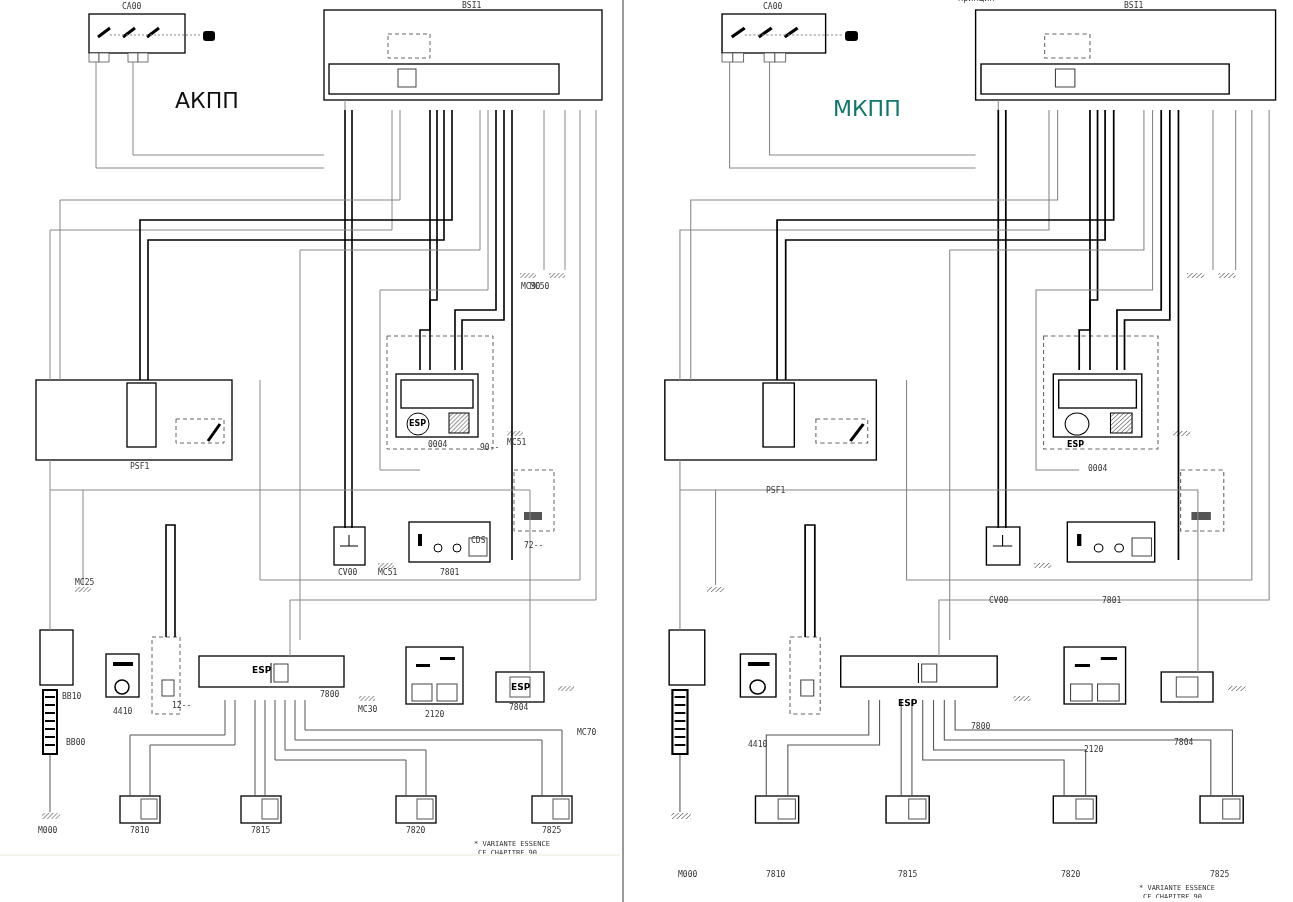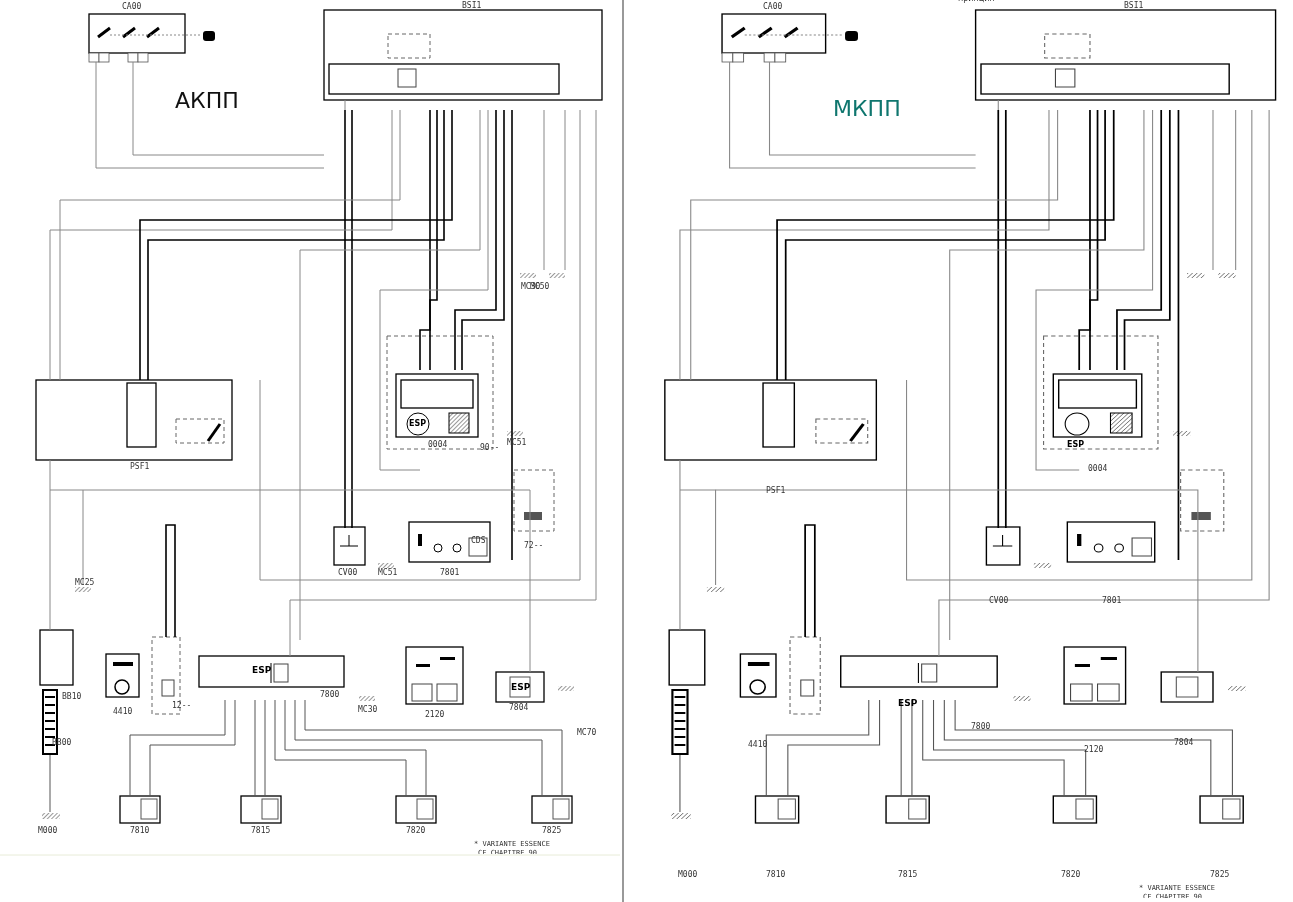--- a/index.html
+++ b/index.html
@@ -205,21 +205,21 @@
   <div style="position:absolute;left:338px;top:568px;font:8px 'DejaVu Sans Mono',monospace;color:#333;">CV00</div>
   <div style="position:absolute;left:378px;top:568px;font:8px 'DejaVu Sans Mono',monospace;color:#333;">MC51</div>
   <div style="position:absolute;left:507px;top:438px;font:8px 'DejaVu Sans Mono',monospace;color:#333;">MC51</div>
   <div style="position:absolute;left:440px;top:568px;font:8px 'DejaVu Sans Mono',monospace;color:#333;">7801</div>
   <div style="position:absolute;left:471px;top:536px;font:8px 'DejaVu Sans Mono',monospace;color:#333;">CDS</div>
   <div style="position:absolute;left:524px;top:541px;font:8px 'DejaVu Sans Mono',monospace;color:#333;">72--</div>
   <div style="position:absolute;left:521px;top:282px;font:8px 'DejaVu Sans Mono',monospace;color:#333;">MC30</div>
   <div style="position:absolute;left:530px;top:282px;font:8px 'DejaVu Sans Mono',monospace;color:#333;">MC50</div>
   <div style="position:absolute;left:75px;top:578px;font:8px 'DejaVu Sans Mono',monospace;color:#333;">MC25</div>
   <div style="position:absolute;left:62px;top:692px;font:8px 'DejaVu Sans Mono',monospace;color:#333;">BB10</div>
-  <div style="position:absolute;left:52px;top:738px;font:8px 'DejaVu Sans Mono',monospace;color:#333;">BB00</div>
+  <div style="position:absolute;left:66px;top:738px;font:8px 'DejaVu Sans Mono',monospace;color:#333;">BB00</div>
   <div style="position:absolute;left:38px;top:826px;font:8px 'DejaVu Sans Mono',monospace;color:#333;">M000</div>
   <div style="position:absolute;left:113px;top:707px;font:8px 'DejaVu Sans Mono',monospace;color:#333;">4410</div>
   <div style="position:absolute;left:172px;top:701px;font:8px 'DejaVu Sans Mono',monospace;color:#333;">12--</div>
   <div style="position:absolute;left:252px;top:665px;font:bold 9px 'DejaVu Sans',sans-serif;">ESP</div>
   <div style="position:absolute;left:320px;top:690px;font:8px 'DejaVu Sans Mono',monospace;color:#333;">7800</div>
   <div style="position:absolute;left:358px;top:705px;font:8px 'DejaVu Sans Mono',monospace;color:#333;">MC30</div>
   <div style="position:absolute;left:425px;top:710px;font:8px 'DejaVu Sans Mono',monospace;color:#333;">2120</div>
   <div style="position:absolute;left:511px;top:682px;font:bold 9px 'DejaVu Sans',sans-serif;">ESP</div>
   <div style="position:absolute;left:509px;top:703px;font:8px 'DejaVu Sans Mono',monospace;color:#333;">7804</div>
   <div style="position:absolute;left:559px;top:728px;font:8px 'DejaVu Sans Mono',monospace;color:#333;margin-left:18px;">MC70</div>

